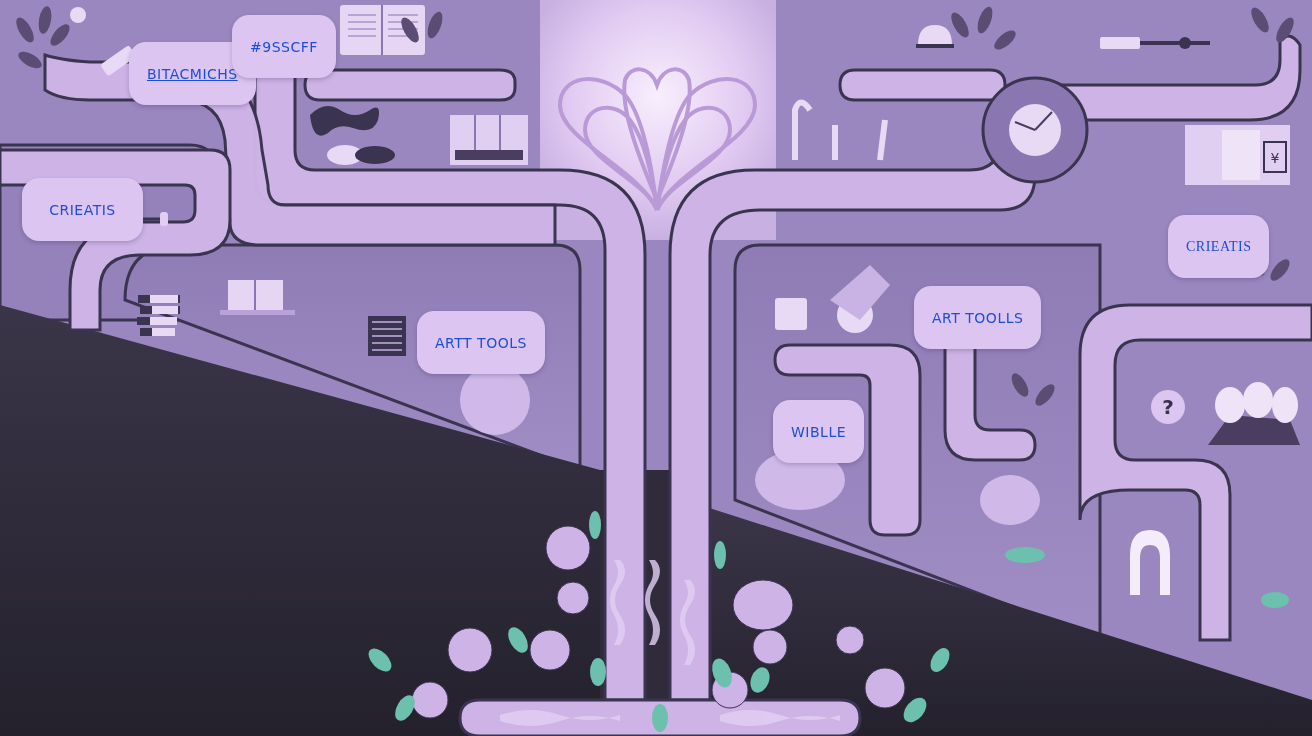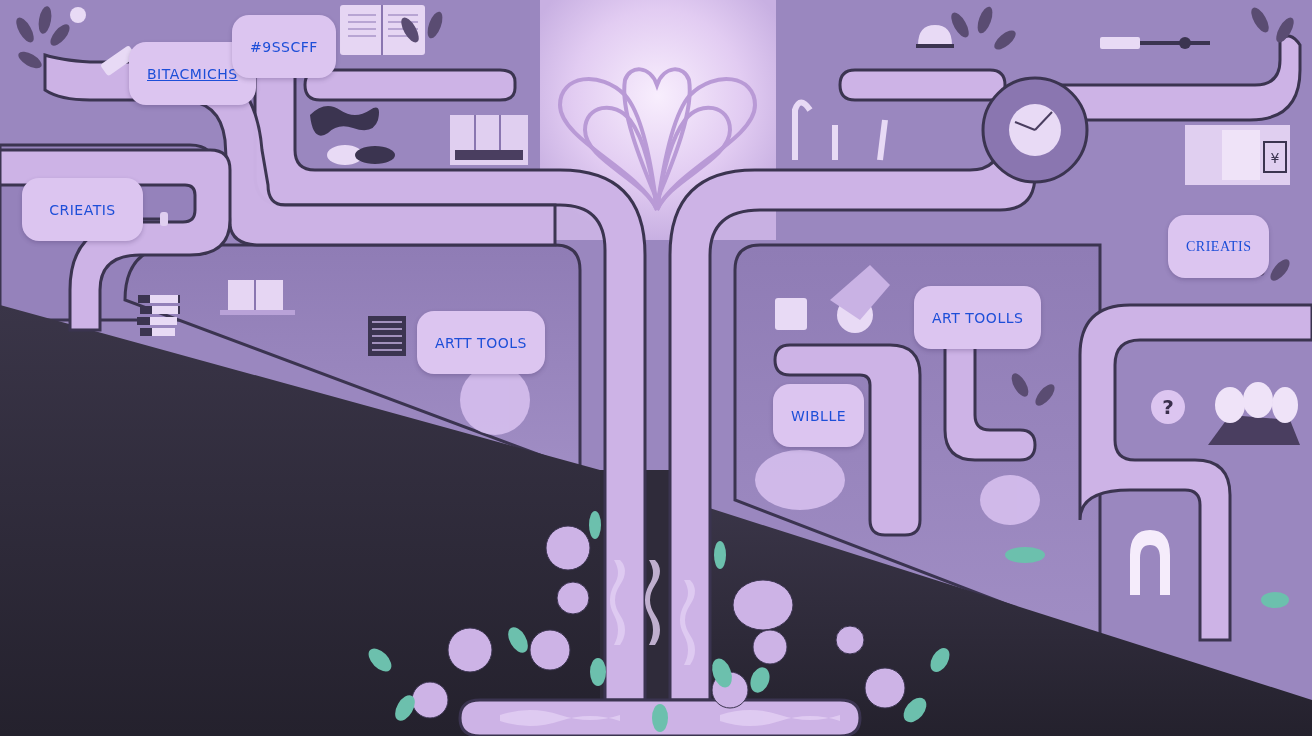--- a/index.html
+++ b/index.html
@@ -281,16 +281,16 @@
         <ellipse cx="660" cy="718" rx="8" ry="14"></ellipse>
       </g>
     </g>
   </svg>
 
   <div class="label" style="left:129px; top:42px;text-decoration:underline;">BITACMICHS</div>
   <div class="label" style="left:232px; top:15px;">#9SSCFF</div>
   <div class="label" style="left:22px; top:178px; width:85px;">CRIEATIS</div>
   <div class="label" style="left:914px; top:286px;">ART TOOLLS</div>
   <div class="label" style="left:417px; top:311px;">ARTT TOOLS</div>
-  <div class="label" style="left:773px; top:384px;">WIBLLE</div>
+  <div class="label" style="left:773px; top:400px;">WIBLLE</div>
   <div class="label" style="left:1168px; top:215px;font-family:Liberation Serif, serif;">CRIEATIS</div>
   <div class="qbadge" style="left:1151px; top:390px;">?</div>
 </div>
 
 </body></html>

